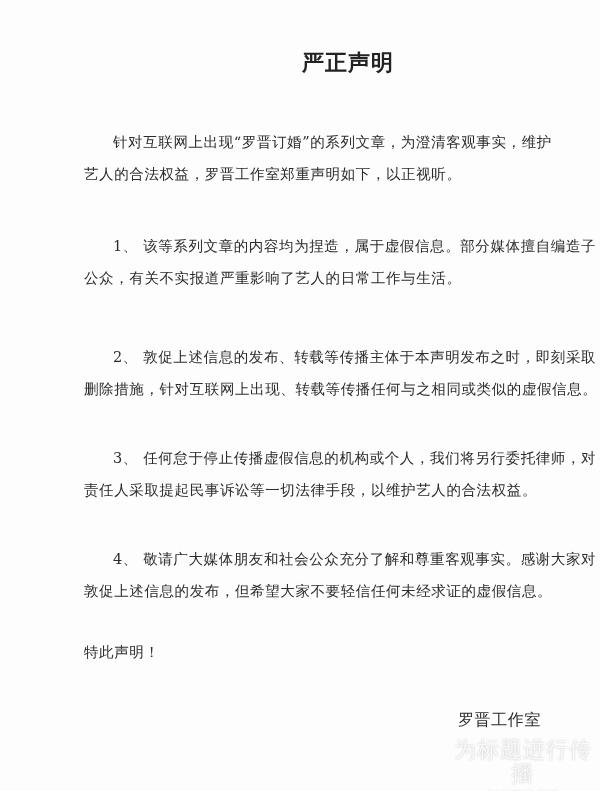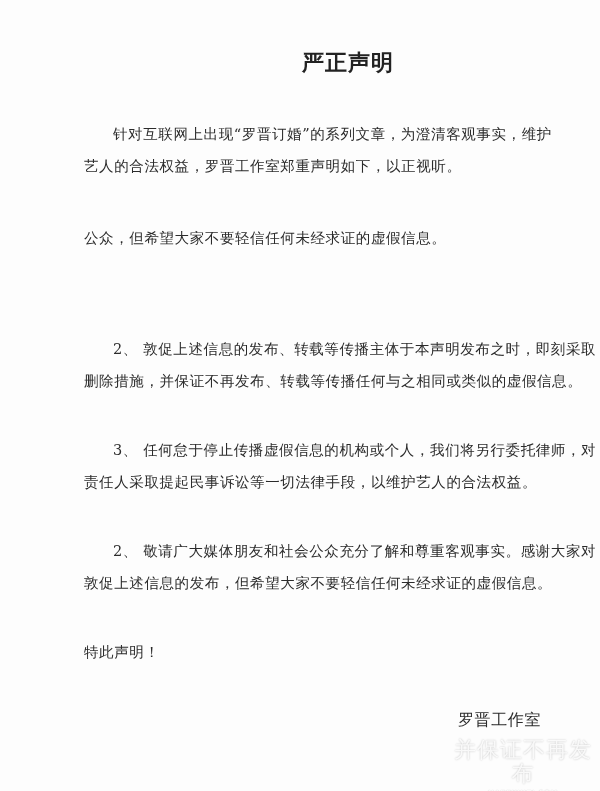--- a/index.html
+++ b/index.html
@@ -38,21 +38,21 @@
       position: absolute;
       left: 84px;
       width: 450px;
       font-size: 14.5px;
       line-height: 32px;
       color: #2b2b2b;
       letter-spacing: 0.6px;
       text-align: justify;
     }
     .para .line { display: block; white-space: nowrap; }
-    .indent { padding-left: 29px; }
+    .indent { padding-left: 29px; margin-top: 8px; }
     .p-intro { top: 118px; }
     .p1 { top: 222px; }
     .p2 { top: 333px; }
     .p3 { top: 434px; }
     .p4 { top: 535px; }
     .closing {
       position: absolute;
       left: 84px;
       top: 643px;
       font-size: 14.5px;
@@ -109,41 +109,42 @@
 <div class="page">
 
   <div class="title">严正声明</div>
 
   <div class="para p-intro">
     <span class="line indent">针对互联网上出现“罗晋订婚”的系列文章，为澄清客观事实，维护</span>
     <span class="line">艺人的合法权益，罗晋工作室郑重声明如下，以正视听。</span>
   </div>
 
   <div class="para p1">
-    <span class="line">公众，但希望大家不要轻信任何未经求证的虚假信息。</span>
+    <span class="line indent">1、  该等系列文章的内容均为捏造，属于虚假信息。部分媒体擅自编造子</span>
+    <span class="line">公众，有关不实报道严重影响了艺人的日常工作与生活。</span>
   </div>
 
   <div class="para p2">
     <span class="line indent">2、  敦促上述信息的发布、转载等传播主体于本声明发布之时，即刻采取</span>
-    <span class="line">删除措施，并保证不再发布、转载等传播任何与之相同或类似的虚假信息。</span>
+    <span class="line">删除措施，针对互联网上出现、转载等传播任何与之相同或类似的虚假信息。</span>
   </div>
 
   <div class="para p3">
     <span class="line indent">3、  任何怠于停止传播虚假信息的机构或个人，我们将另行委托律师，对</span>
     <span class="line">责任人采取提起民事诉讼等一切法律手段，以维护艺人的合法权益。</span>
   </div>
 
   <div class="para p4">
-    <span class="line indent">2、  敬请广大媒体朋友和社会公众充分了解和尊重客观事实。感谢大家对</span>
+    <span class="line indent">4、  敬请广大媒体朋友和社会公众充分了解和尊重客观事实。感谢大家对</span>
     <span class="line">敦促上述信息的发布，但希望大家不要轻信任何未经求证的虚假信息。</span>
   </div>
 
   <div class="closing">特此声明！</div>
 
   <div class="signature">罗晋工作室</div>
 
 
   <div class="watermark">
-    <span class="wm-main">并保证不再发布</span>
+    <span class="wm-main">为标题进行传播</span>
     <span class="wm-sub">— HAPPYJUZI.COM —</span>
   </div>
 
 </div>
 
 </body></html>

